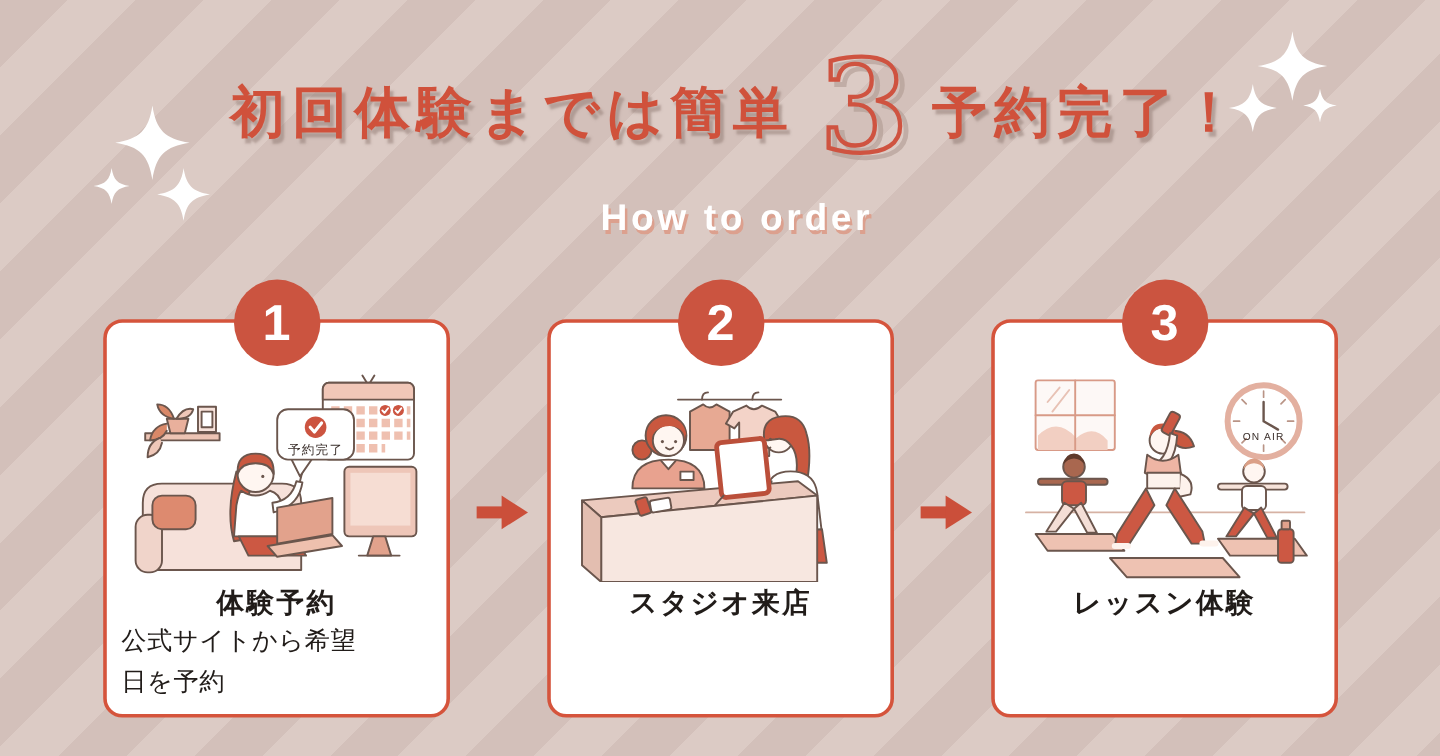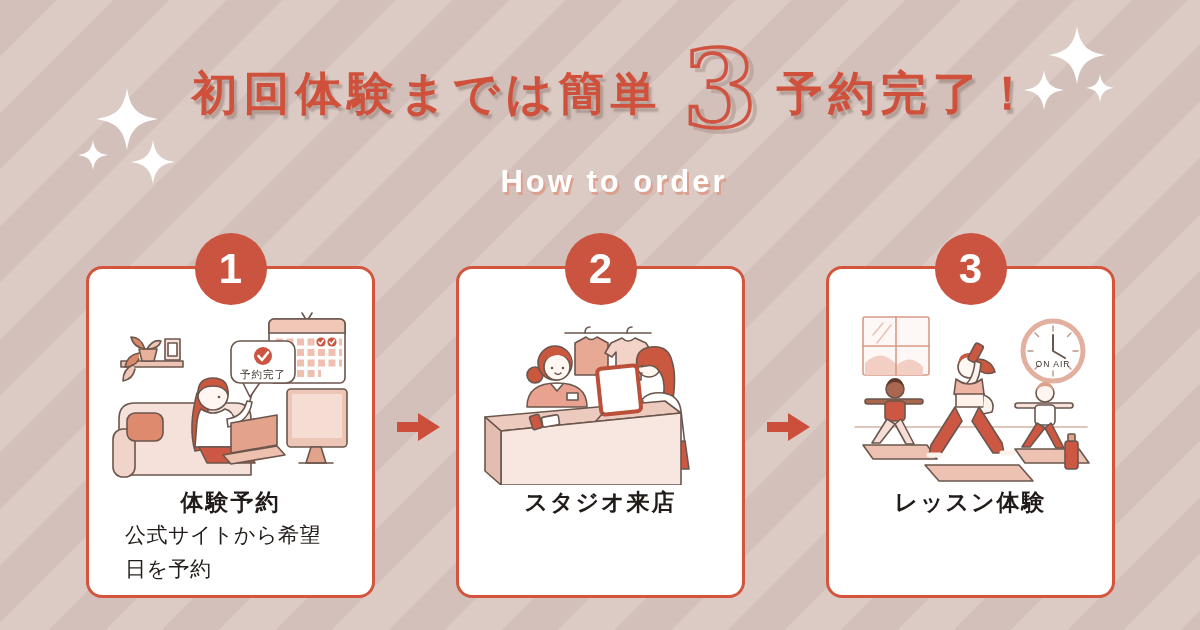--- a/index.html
+++ b/index.html
@@ -41,21 +41,21 @@
     width:72px; height:72px; border-radius:50%; background:#cb5440;
     color:#ffffff; display:flex; align-items:center; justify-content:center;
     font-size:42px; font-weight:bold;
   }
   .illus { display:block; width:244px; height:176px; margin:40px auto 2px auto; }
   .step-title {
     margin:2px 0 0 0; text-align:center; font-size:23px; font-weight:bold;
     color:#211c19; letter-spacing:2px;
   }
   .step-desc {
-    width:208px; margin:0 0 0 36px; font-size:21px; line-height:1.62;
+    width:208px; margin:0 0 0 12px; font-size:21px; line-height:1.62;
     color:#211c19; letter-spacing:.5px; white-space:pre-line;
   }
   
   .arrow { position:absolute; top:412px; width:44px; height:30px; }
   .arrow-1 { left:397px; } .arrow-2 { left:767px; }
   .arrow svg * { fill:#cb4f3a; }
   
   .line { stroke:#6b564d; stroke-width:1.6; stroke-linejoin:round; stroke-linecap:round; }
   .svgtxt { font-family:"Liberation Sans", sans-serif; fill:#3a2f2b; stroke:none; }
 </style>

